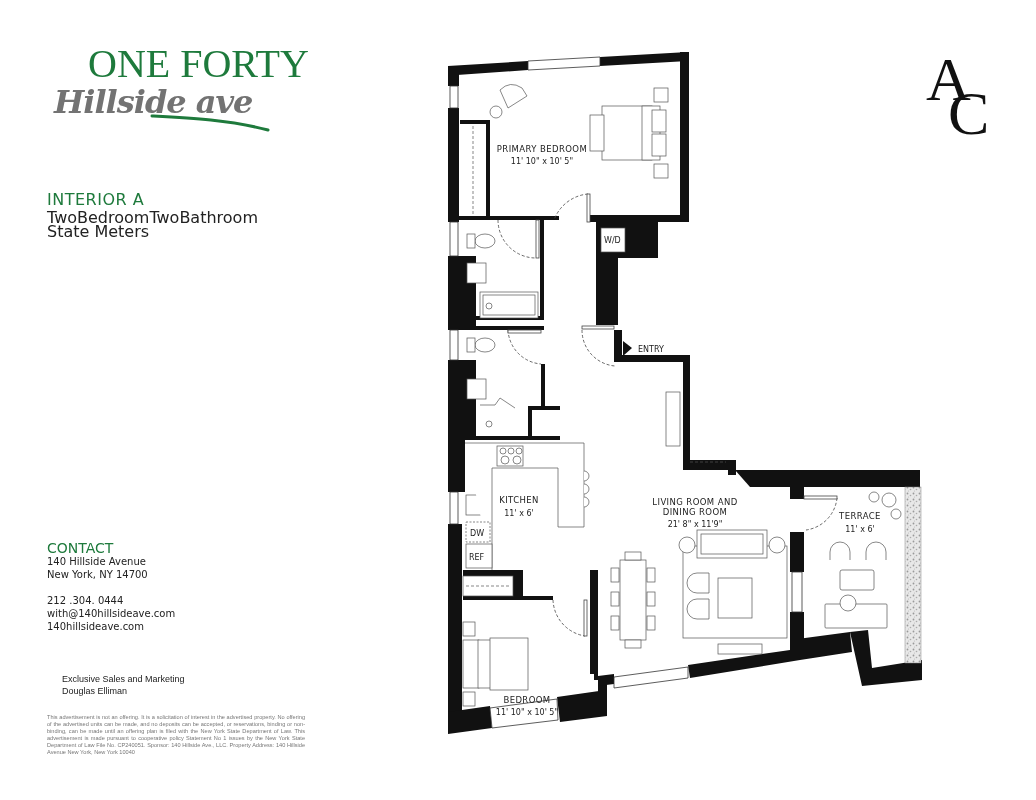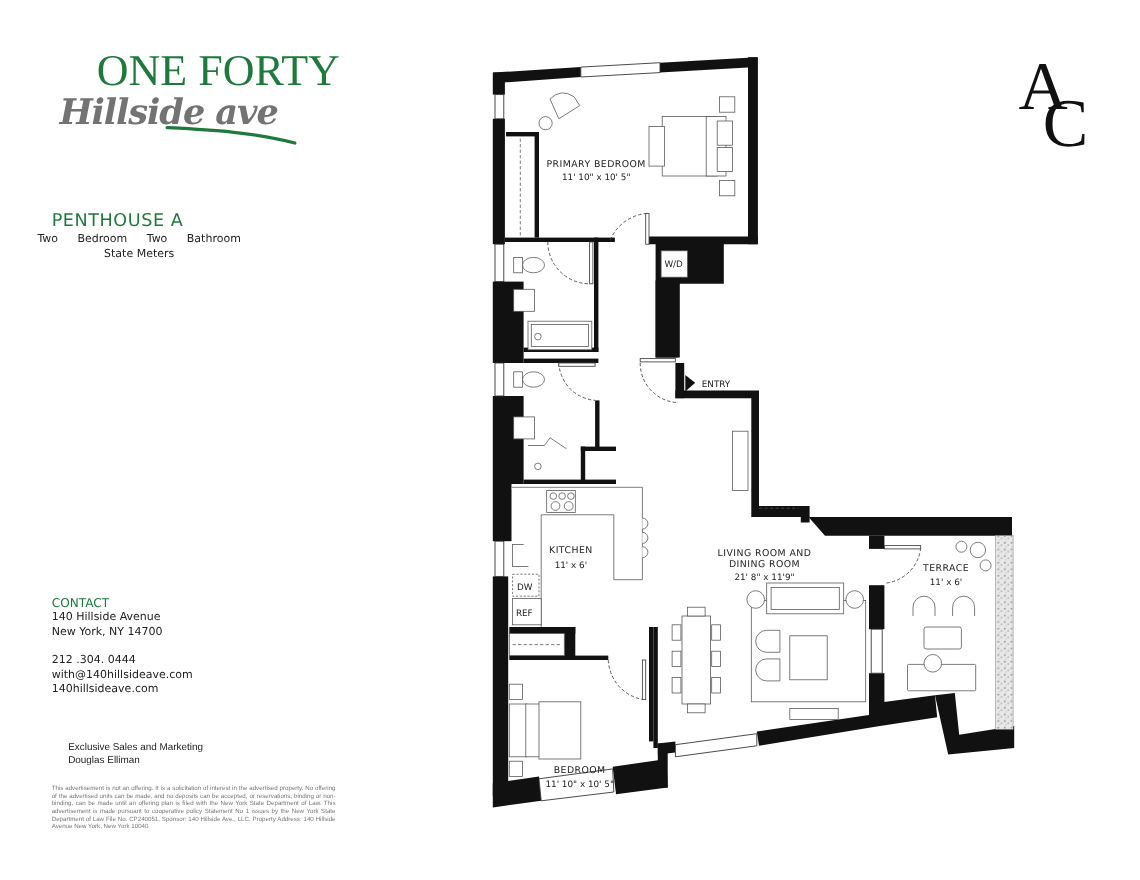--- a/index.html
+++ b/index.html
@@ -1,46 +1,46 @@
 <!DOCTYPE html>
 <html><head>
 <meta charset="utf-8">
 <style>
   html, body { margin: 0; padding: 0; background: #ffffff; }
   body { width: 1036px; height: 800px; position: relative; overflow: hidden; font-family: "DejaVu Sans", sans-serif; color: #1a1a1a; }
   .logo-main { position: absolute; left: 46px; top: 44px; font-family: "Liberation Serif", serif; font-size: 40px; color: #1e7a3c; letter-spacing: 0px; line-height: 1; margin-left: 42px; }
   .logo-script { position: absolute; left: 54px; top: 86px; font-family: "DejaVu Serif", serif; font-style: italic; font-weight: bold; font-size: 32px; color: #737373; line-height: 1; letter-spacing: -1px; }
   .logo-swoosh { position: absolute; left: 150px; top: 108px; }
   .unit-title { position: absolute; left: 47px; top: 190px; font-family: "DejaVu Sans", sans-serif; font-size: 16px; color: #1e7a3c; letter-spacing: 0.5px; }
-  .unit-desc { position: absolute; left: 34px; top: 211px; width: 185px; font-size: 10px; line-height: 14px; color: #222; text-align: center; }
+  .unit-desc { position: absolute; left: 47px; top: 211px; width: 185px; font-size: 16px; line-height: 14px; color: #222; }
   .unit-desc .spread { display: flex; justify-content: space-between; }
   .unit-desc .green { color: #1e7a3c; }
   .contact { position: absolute; left: 47px; top: 542px; font-size: 10px; line-height: 13px; color: #222; }
-  .contact .label { color: #1e7a3c; font-size: 11px; }
+  .contact .label { color: #1e7a3c; font-size: 14px; }
   .contact .gap { height: 13px; }
   .sales { position: absolute; left: 62px; top: 673px; font-family: "Liberation Sans", sans-serif; font-size: 9px; line-height: 12px; color: #222; }
   .disclaimer { position: absolute; left: 47px; top: 714px; width: 258px; font-family: "Liberation Sans", sans-serif; font-size: 5.6px; line-height: 7px; color: #777; text-align: justify; }
   .ac-logo { position: absolute; left: 926px; top: 48px; width: 80px; height: 90px; }
   .ac-a { position: absolute; left: 0px; top: 0px; font-family: "Liberation Serif", serif; font-size: 62px; color: #111; line-height: 1; }
   .ac-c { position: absolute; left: 22px; top: 34px; font-family: "Liberation Serif", serif; font-size: 62px; color: #111; line-height: 1; }
   .plan { position: absolute; left: 0; top: 0; }
   .room-label { font-family: "DejaVu Sans", sans-serif; font-size: 8.5px; fill: #222; letter-spacing: 0.4px; }
   .room-dim { font-family: "DejaVu Sans", sans-serif; font-size: 8px; fill: #222; }
   .small-label { font-family: "DejaVu Sans", sans-serif; font-size: 8px; fill: #222; }
 </style>
 </head>
 <body>
 
 <div class="logo-main">ONE FORTY</div>
 <div class="logo-script">Hillside ave</div>
 <svg class="logo-swoosh" width="120" height="24" viewBox="0 0 120 24">
   <path d="M2 8 C 40 10, 80 12, 118 22" stroke="#1e7a3c" stroke-width="3" fill="none" stroke-linecap="round"></path>
 </svg>
 
-<div class="unit-title">PENTHOUSE A</div>
+<div class="unit-title">INTERIOR A</div>
 <div class="unit-desc">
   <div class="spread">
     <span>Two</span>
     <span>Bedroom</span>
     <span>Two</span>
     <span>Bathroom</span>
   </div>
   <div>State Meters</div>
 </div>
 

